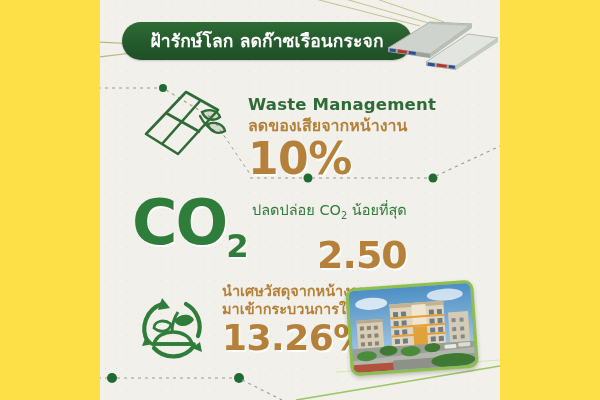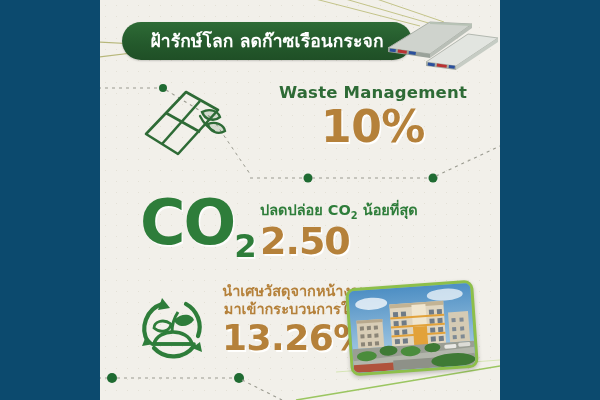--- a/index.html
+++ b/index.html
@@ -1,21 +1,21 @@
 <!DOCTYPE html>
 <html><head>
 <meta charset="utf-8">
 <style>
   html,body{margin:0;padding:0;}
   body{
     width:600px;height:400px;overflow:hidden;
     background:#ffffff;
     font-family:"DejaVu Sans","Liberation Sans",sans-serif;
   }
-  #stage{position:relative;width:600px;height:400px;overflow:hidden;background:#0c4a6e;text-align:center;}
+  #stage{position:relative;width:600px;height:400px;overflow:hidden;background:#fde047;}
 
   
   #canvas{
     position:absolute;left:100px;top:0;width:400px;height:400px;
     background:#f2f0ea;overflow:hidden;
   }
   
   #dotgrid{
     position:absolute;inset:0;
     background-image:radial-gradient(#d9d5c6 0.7px, transparent 0.8px);
@@ -37,41 +37,41 @@
     color:#ffffff;font-size:17.5px;font-weight:bold;letter-spacing:.1px;
     white-space:nowrap;
   }
 
   
   #roofwrap{position:absolute;left:268px;top:4px;width:132px;height:68px;z-index:7;}
 
   
   #sec-waste{position:absolute;left:0;top:78px;width:400px;height:92px;z-index:5;}
   #panel-icon{position:absolute;left:38px;top:4px;width:96px;height:80px;}
-  #waste-text{position:absolute;left:148px;top:6px;width:250px;}
+  #waste-text{position:absolute;left:148px;top:18px;width:250px;}
   .h-en{color:#2e6b36;font-size:16.5px;font-weight:bold;letter-spacing:.2px;line-height:1.15;}
   .h-th{color:#b5813a;font-size:16px;font-weight:bold;line-height:1.2;margin-top:1px;}
   .bignum{
     color:#b5813a;font-size:44px;font-weight:bold;line-height:1;
     margin-top:2px;text-shadow:1.5px 1.5px 0 rgba(255,255,255,.95);
     letter-spacing:-.5px;
   }
 
   
-  #sec-co2{position:absolute;left:12px;top:188px;width:440px;height:80px;z-index:5;}
+  #sec-co2{position:absolute;left:4px;top:188px;width:440px;height:80px;z-index:5;}
   #co2-mark{
     position:absolute;left:28px;top:4px;
     color:#2e7d3a;font-weight:bold;font-size:62px;line-height:1;
     letter-spacing:-2px;text-shadow:1.5px 1.5px 0 rgba(255,255,255,.8);
   }
   #co2-mark sub{font-size:.52em;}
   #co2-text{position:absolute;left:148px;top:10px;}
-  #co2-sub{color:#2e7d3a;font-size:14.5px;font-weight:bold;white-space:nowrap;}
+  #co2-sub{color:#2e7d3a;font-size:14.5px;font-weight:normal;white-space:nowrap;}
   #co2-sub sub{font-size:.68em;}
-  #co2-val-row{display:flex;align-items:flex-end;margin-top:2px;}
+  #co2-val-row{display:flex;align-items:flex-end;margin-top:16px;flex-direction:column;}
   #co2-val{
     color:#b5813a;font-size:38px;font-weight:bold;line-height:.95;
     letter-spacing:-1px;text-shadow:1.5px 1.5px 0 rgba(255,255,255,.95);
   }
   #co2-unit{
     color:#b5813a;font-size:17px;font-weight:bold;padding-bottom:3px;
     text-shadow:1px 1px 0 rgba(255,255,255,.9);white-space:nowrap;
   }
   #co2-unit sub{font-size:.7em;}
   #co2-unit sup{font-size:.7em;}
@@ -171,20 +171,21 @@
             <path d="M62,34 C66,42 70,46 76,49"></path>
             <path d="M64,30 C72,26 80,29 82,35 C76,40 67,38 64,30 Z" fill="#2e6b36" opacity=".15"></path>
             <path d="M64,30 C72,26 80,29 82,35 C76,40 67,38 64,30 Z"></path>
             <path d="M70,42 C78,39 86,43 87,49 C80,53 72,50 70,42 Z" fill="#2e6b36" opacity=".15"></path>
             <path d="M70,42 C78,39 86,43 87,49 C80,53 72,50 70,42 Z"></path>
           </g>
         </svg>
       </div>
       <div id="waste-text">
         <div class="h-en">Waste Management</div>
+        <div class="h-th">ลดของเสียจากหน้างาน</div>
         <div class="bignum">10%</div>
       </div>
     </div>
 
     <div id="sec-co2">
       <div id="co2-mark"><span>CO</span><sub>2</sub></div>
       <div id="co2-text">
         <div id="co2-sub"><span>ปลดปล่อย CO</span><sub>2</sub><span> น้อยที่สุด</span></div>
         <div id="co2-val-row">
           <div id="co2-val">2.50</div>

